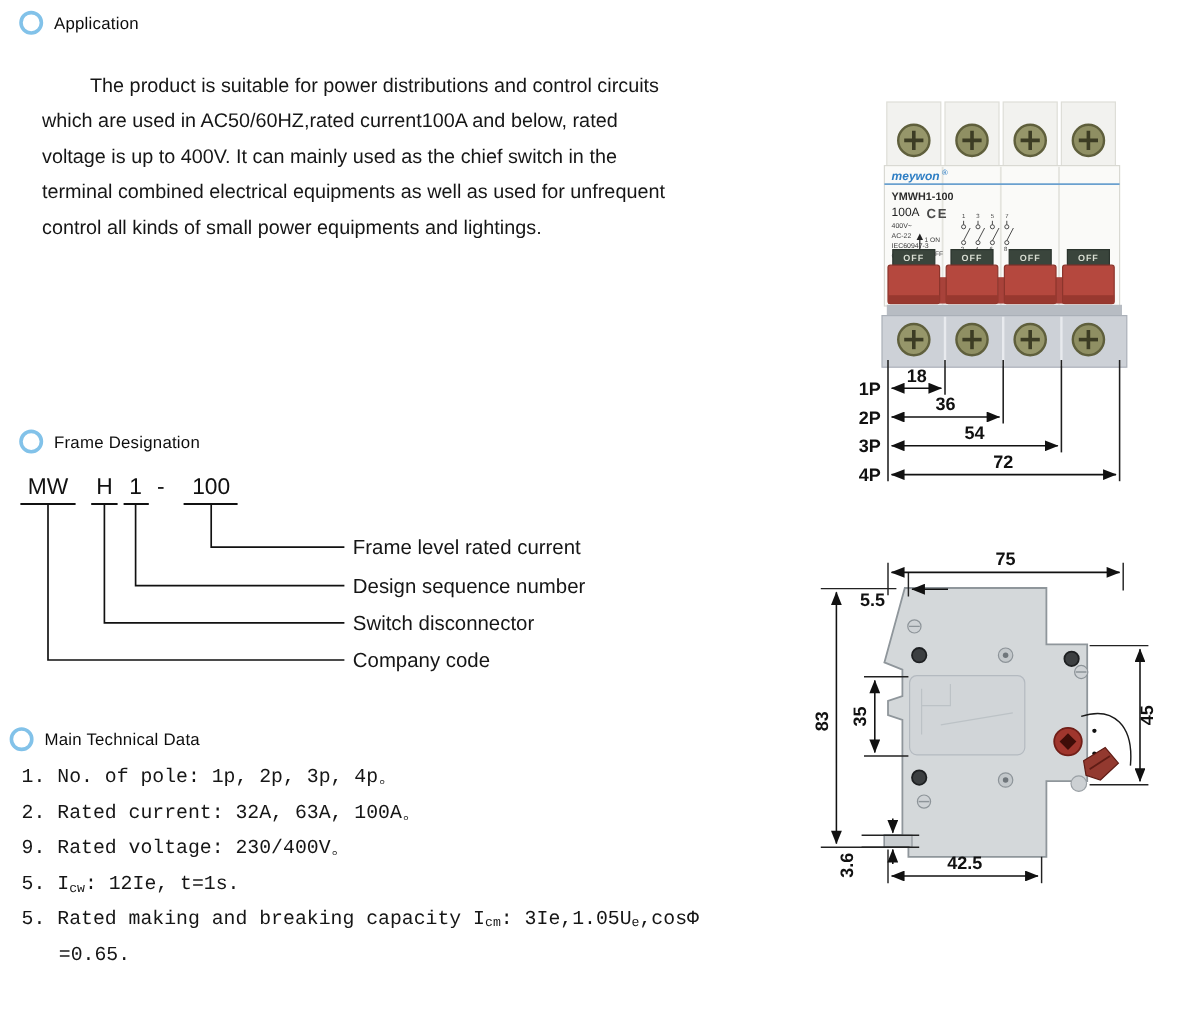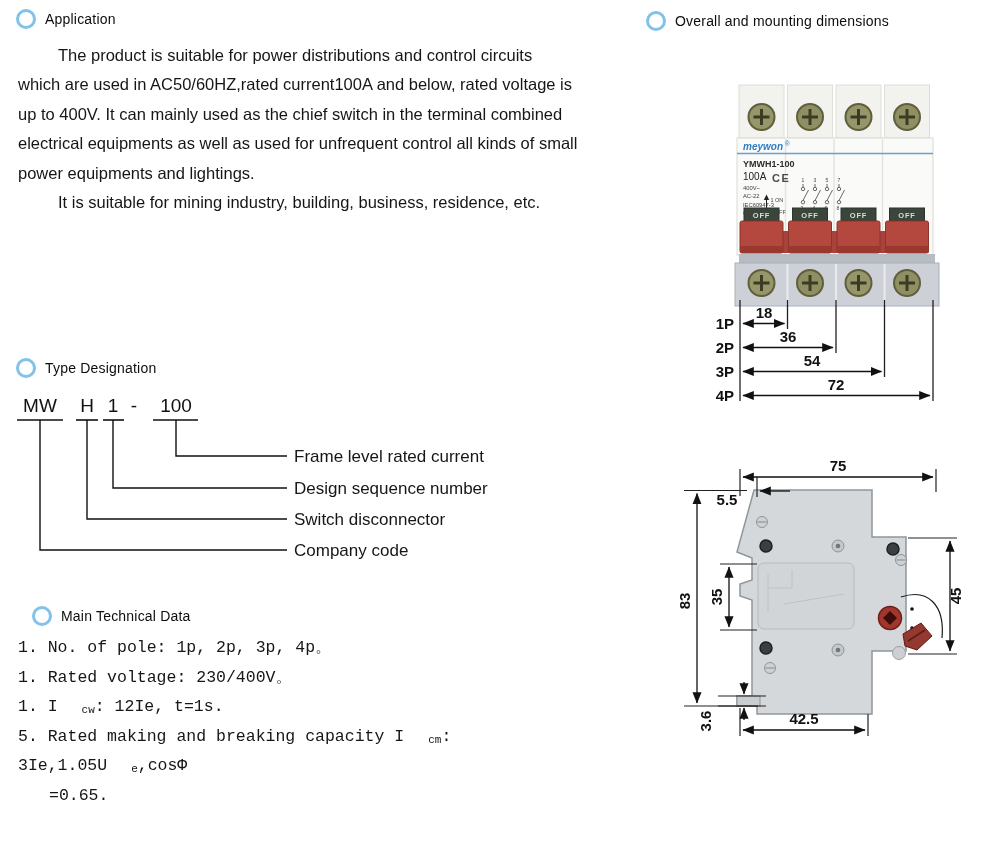--- a/index.html
+++ b/index.html
@@ -4,25 +4,25 @@
 <style>
   html,body{margin:0;padding:0;background:#fff;}
   body{font-family:"Liberation Sans","DejaVu Sans",sans-serif;color:#111;}
   .page{position:relative;width:1000px;height:857px;background:#fff;overflow:hidden;}
 
   .sec-head{position:absolute;display:flex;align-items:center;gap:9px;}
   .sec-head .ring{width:14px;height:14px;border:3px solid #82c2e9;border-radius:50%;background:#fff;flex:0 0 auto;}
   .sec-head h2{font-size:14px;font-weight:normal;margin:0;letter-spacing:.2px;color:#0d0d0d;}
 
   .app-text{position:absolute;left:18px;top:41px;width:560px;font-size:16.5px;line-height:29.4px;color:#161616;}
-  .app-text p{margin:0;text-indent:40px;}
+  .app-text p{margin:17px;text-indent:40px;}
 
   .tech-list{position:absolute;left:18px;top:633px;width:588px;font-size:16.5px;line-height:29.6px;color:#161616;font-family:Liberation Mono, monospace;}
   .tech-list .t-item{white-space:normal;}
-  .tech-list sub{font-size:11px;vertical-align:-2px;line-height:0;margin-left:24px;}
+  .tech-list sub{font-size:11px;vertical-align:-2px;line-height:0;}
   .wrap2{padding-left:31px;}
 
   svg text{font-family:"Liberation Sans","DejaVu Sans",sans-serif;}
   .tok{font-size:19px;fill:#111;}
   .tok-label{font-size:17px;fill:#161616;}
   .dim{font-size:15px;font-weight:bold;fill:#111;}
   .pole-lab{font-size:15px;font-weight:bold;fill:#111;}
   .tinynum{font-size:5px;fill:#444;}
   .off-t{font-size:7.5px;font-weight:bold;fill:#d9ded3;letter-spacing:.8px;}
   .lbl-s{font-size:5.8px;fill:#3c3c3c;}
@@ -33,26 +33,25 @@
 
 <div class="page">
 
   <div class="sec-head" style="left:16px;top:9px;">
     <span class="ring"></span>
     <h2>Application</h2>
   </div>
 
   <div class="app-text">
     <p>The product is suitable for power distributions and control circuits which are used in AC50/60HZ,rated current100A and below, rated voltage is up to 400V. It can mainly used as the chief switch in the terminal combined electrical equipments as well as used for unfrequent control all kinds of small power equipments and lightings.</p>
-    <p>It is suitable for mining industry, building, business, residence, etc.</p>
   </div>
 
   <div class="sec-head" style="left:16px;top:358px;">
     <span class="ring"></span>
-    <h2>Type Designation</h2>
+    <h2>Frame Designation</h2>
   </div>
 
   <svg style="position:absolute;left:0;top:386px;" width="620" height="192" viewBox="0 0 620 192">
     <g>
       <text class="tok" x="40" y="26" text-anchor="middle">MW</text>
       <text class="tok" x="87" y="26" text-anchor="middle">H</text>
       <text class="tok" x="113" y="26" text-anchor="middle">1</text>
       <text class="tok" x="134" y="26" text-anchor="middle">-</text>
       <text class="tok" x="176" y="26" text-anchor="middle">100</text>
     </g>
@@ -69,36 +68,33 @@
       <path d="M40,34 V164 H287"></path>
     </g>
     <g>
       <text class="tok-label" x="294" y="76">Frame level rated current</text>
       <text class="tok-label" x="294" y="108">Design sequence number</text>
       <text class="tok-label" x="294" y="139">Switch disconnector</text>
       <text class="tok-label" x="294" y="170">Company code</text>
     </g>
   </svg>
 
-  <div class="sec-head" style="left:32px;top:606px;">
+  <div class="sec-head" style="left:8px;top:606px;">
     <span class="ring"></span>
     <h2>Main Technical Data</h2>
   </div>
 
   <div class="tech-list">
     <div class="t-item"><span>1. No. of pole: 1p, 2p, 3p, 4p。</span></div>
-    <div class="t-item"><span>1. Rated voltage: 230/400V。</span></div>
-    <div class="t-item"><span>1. I</span><sub>cw</sub><span>: 12Ie, t=1s.</span></div>
+    <div class="t-item"><span>2. Rated current: 32A, 63A, 100A。</span></div>
+    <div class="t-item"><span>9. Rated voltage: 230/400V。</span></div>
+    <div class="t-item"><span>5. I</span><sub>cw</sub><span>: 12Ie, t=1s.</span></div>
     <div class="t-item"><span>5. Rated making and breaking capacity I</span><sub>cm</sub><span>: 3Ie,1.05U</span><sub>e</sub><span>,cosΦ</span><br><span class="wrap2">=0.65.</span></div>
   </div>
 
-  <div class="sec-head" style="left:646px;top:11px;">
-    <span class="ring"></span>
-    <h2>Overall and mounting dimensions</h2>
-  </div>
 
   <svg style="position:absolute;left:640px;top:78px;" width="360" height="342" viewBox="640 78 360 342">
     <defs>
       <marker id="arrF" viewBox="0 0 10 8" refX="9.5" refY="4" markerWidth="9" markerHeight="7" orient="auto-start-reverse">
         <path d="M0,0 L10,4 L0,8 z" fill="#111"></path>
       </marker>
     </defs>
 
     <g>
       <rect x="739" y="85" width="45" height="53" fill="#f2f2ef" stroke="#deded8" stroke-width="1"></rect>

